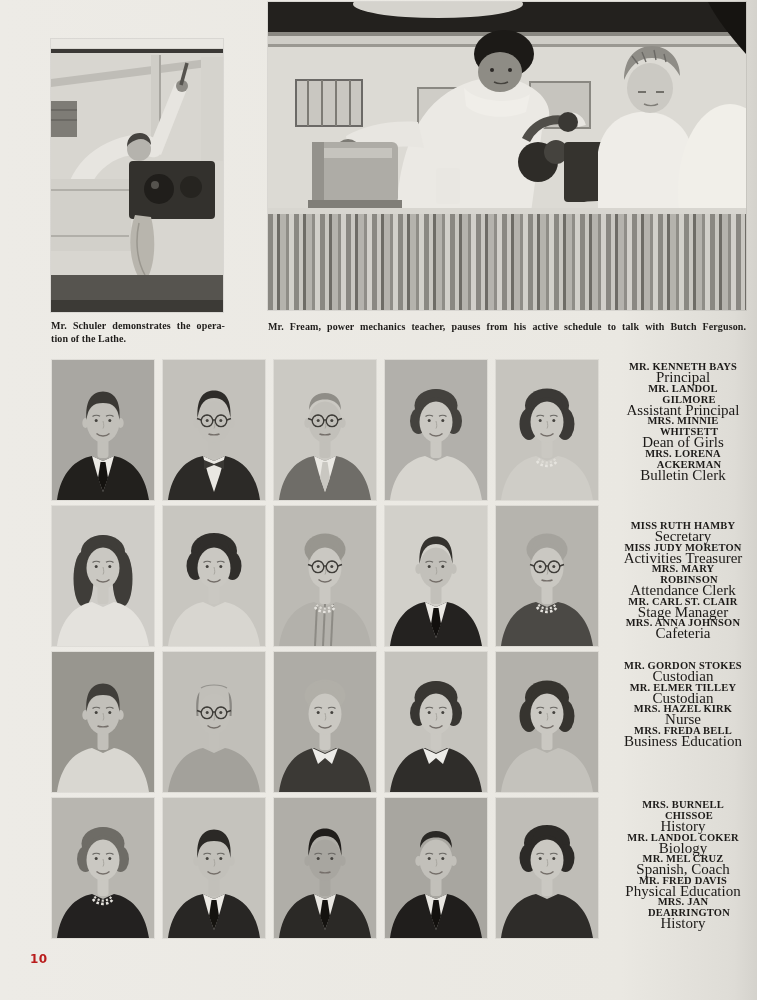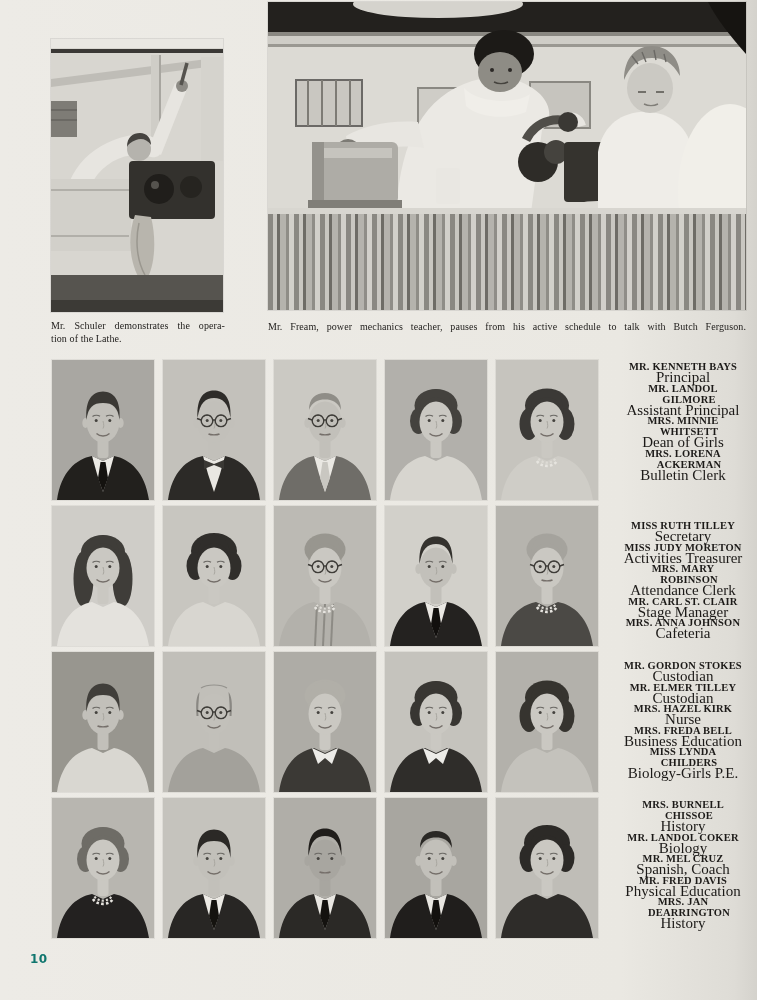--- a/index.html
+++ b/index.html
@@ -6,39 +6,39 @@
   body{
     width:757px;height:1000px;position:relative;overflow:hidden;
     background:linear-gradient(90deg,#edebe6 0%,#eae8e2 82%,#dedcd6 97%,#d4d2cc 100%);
     font-family:"Liberation Serif",serif;
     -webkit-font-smoothing:antialiased;
   }
   .photo{position:absolute;overflow:hidden;background:#d8d6d0;box-shadow:0 0 0 1px rgba(0,0,0,0.08);}
   .photo svg{display:block;}
   #photo-lathe{left:51px;top:39px;width:172px;height:273px;}
   #photo-mechanics{left:268px;top:2px;width:478px;height:308px;}
-  .caption{color:#1e1c1a;font-size:10px;line-height:12.5px;font-weight:400;letter-spacing:.1px;}
+  .caption{color:#1e1c1a;font-size:10px;line-height:12.5px;font-weight:700;letter-spacing:.1px;}
   #caption-lathe{position:absolute;left:51px;top:320px;width:174px;text-align:left;}
   #caption-lathe .jline{text-align:justify;text-align-last:justify;}
   #caption-mechanics{position:absolute;left:268px;top:321px;width:478px;text-align:justify;text-align-last:justify;}
   #faculty-grid{
     position:absolute;left:52px;top:360px;width:546px;
     display:grid;grid-template-columns:repeat(5,102px);grid-auto-rows:140px;gap:6px 9px;
   }
   .portrait-cell{overflow:hidden;background:#b5b3ae;box-shadow:0 0 0 1px rgba(0,0,0,0.06);}
   .portrait-cell svg{display:block;width:100%;height:100%;}
   #names-col{position:absolute;left:620px;top:0;width:126px;color:#1c1a18;}
   .names-block{position:absolute;left:0;width:126px;text-align:center;}
   #names-block-0{top:361px;} #names-block-1{top:520px;}
   #names-block-2{top:660px;} #names-block-3{top:799px;}
   .entry-name{font-size:10.5px;line-height:11px;font-weight:600;letter-spacing:.2px;}
   .entry-name .nline2{padding-left:12px;}
   .entry-title{font-size:15px;line-height:10.5px;font-weight:400;}
   #page-number{position:absolute;left:30px;top:952px;font-family:"DejaVu Sans",sans-serif;
-    font-weight:700;font-size:12px;color:#0f766e;letter-spacing:.5px;}
+    font-weight:700;font-size:12px;color:#b91c1c;letter-spacing:.5px;}
 </style>
 </head>
 <body>
 
 <div class="photo" id="photo-lathe">
   <svg viewBox="0 0 172 273" width="172" height="273">
     <rect x="0" y="0" width="172" height="273" fill="#d8d6d0"></rect>
     <rect x="0" y="0" width="172" height="9" fill="#e9e7e2"></rect>
     <rect x="0" y="10" width="172" height="4" fill="#3a3835"></rect>
     <polygon points="0,40 172,18 172,26 0,48" fill="#bfbdb7"></polygon>
@@ -548,21 +548,21 @@
         <div class="entry-name">
           <div>MRS. LORENA</div>
           <div class="nline2">ACKERMAN</div>
         </div>
         <div class="entry-title">Bulletin Clerk</div>
       </div>
     </div>
   <div class="names-block" id="names-block-1">
       <div class="entry">
         <div class="entry-name">
-          <div>MISS RUTH TILLEY</div>
+          <div>MISS RUTH HAMBY</div>
         </div>
         <div class="entry-title">Secretary</div>
       </div>
       <div class="entry">
         <div class="entry-name">
           <div>MISS JUDY MORETON</div>
         </div>
         <div class="entry-title">Activities Treasurer</div>
       </div>
       <div class="entry">
@@ -602,27 +602,20 @@
         <div class="entry-name">
           <div>MRS. HAZEL KIRK</div>
         </div>
         <div class="entry-title">Nurse</div>
       </div>
       <div class="entry">
         <div class="entry-name">
           <div>MRS. FREDA BELL</div>
         </div>
         <div class="entry-title">Business Education</div>
-      </div>
-      <div class="entry">
-        <div class="entry-name">
-          <div>MISS LYNDA</div>
-          <div class="nline2">CHILDERS</div>
-        </div>
-        <div class="entry-title">Biology-Girls P.E.</div>
       </div>
     </div>
   <div class="names-block" id="names-block-3">
       <div class="entry">
         <div class="entry-name">
           <div>MRS. BURNELL</div>
           <div class="nline2">CHISSOE</div>
         </div>
         <div class="entry-title">History</div>
       </div>

